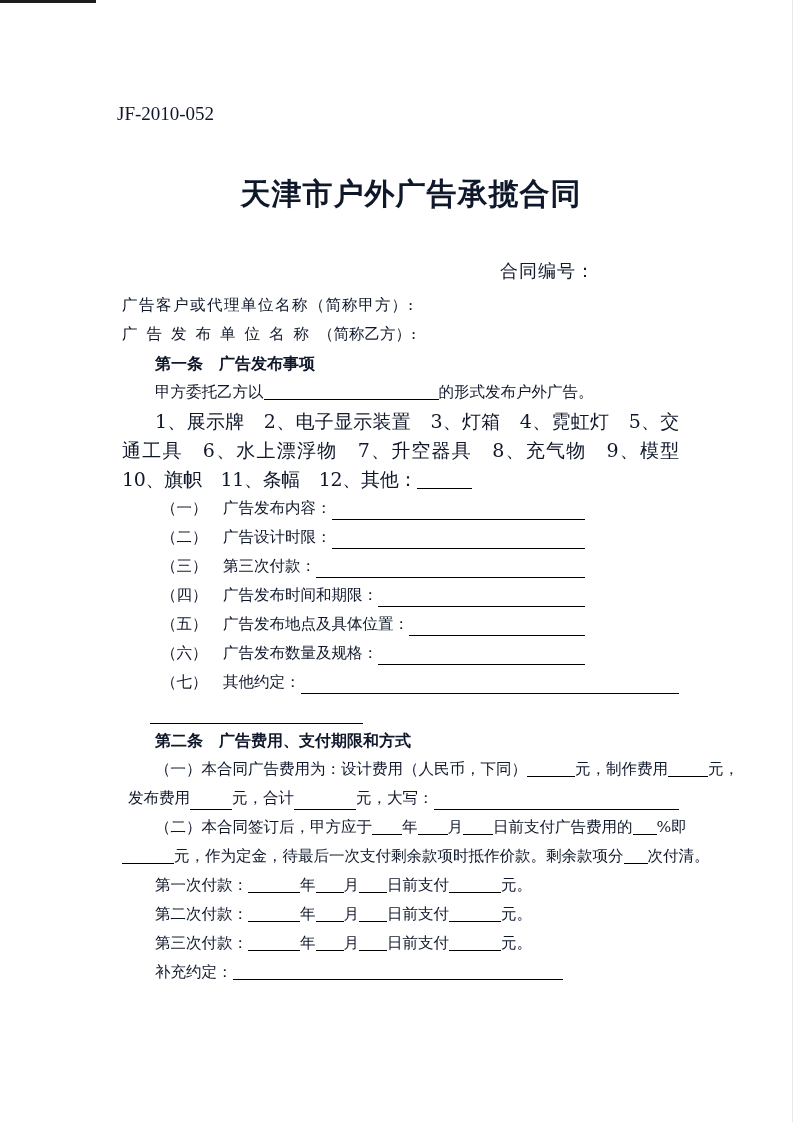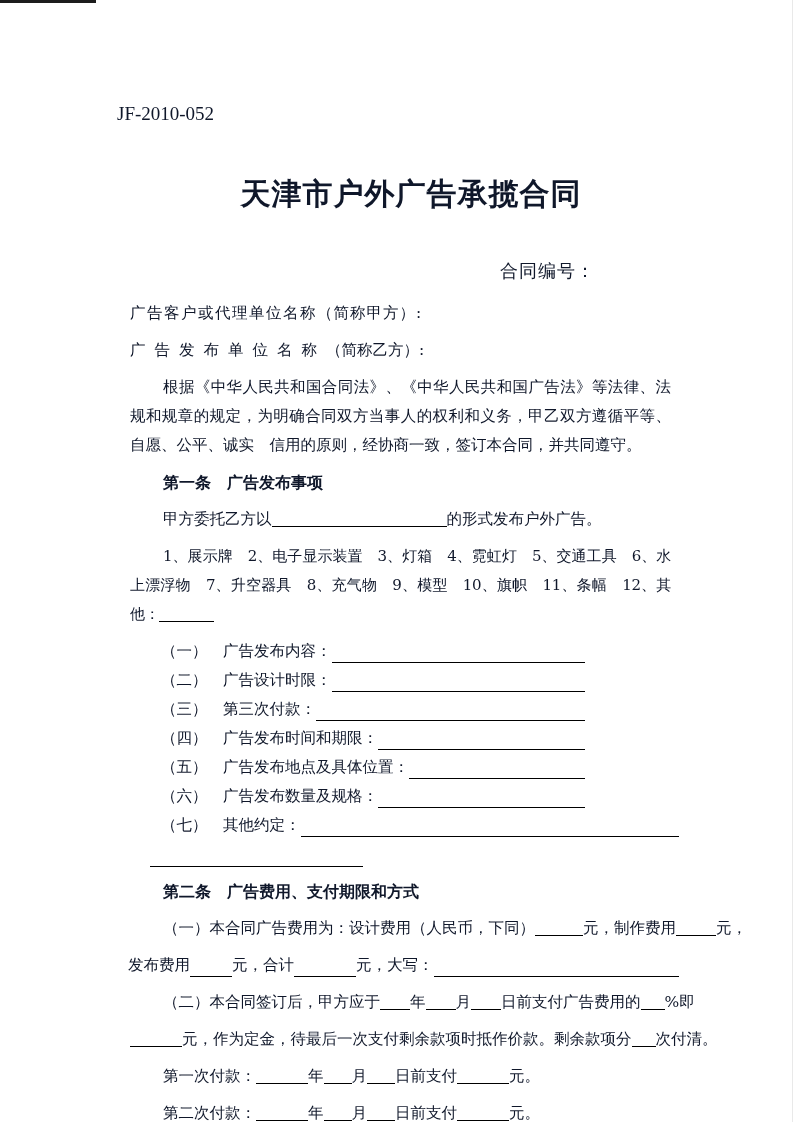--- a/index.html
+++ b/index.html
@@ -29,28 +29,28 @@
   }
   .contract-no{
     position:absolute;left:122px;top:258px;width:557px;
     text-align:right;padding-right:84px;box-sizing:border-box;
     font-size:18px;line-height:26px;letter-spacing:1px;
   }
   .content{
     position:absolute;left:122px;top:291px;width:557px;
     font-size:15.5px;line-height:29px;
   }
-  .content p{margin:8px;}
+  .content p{margin:0;}
   .ls1{letter-spacing:1px;}
   .spread{letter-spacing:9px;}
   .just{text-align:justify;}
   .ind{text-indent:33px;}
   .pind{padding-left:33px;}
   .nowrap{white-space:nowrap;}
-  .forms{font-size:15px;letter-spacing:-0.3px;}
+  .forms{font-size:19px;letter-spacing:-0.3px;}
   .h{
     font-family:"DejaVu Sans",sans-serif;
     font-weight:bold;font-size:16px;
   }
   
   .bl{
     display:inline-block;
     border-bottom:1.5px solid #000;
     height:17px;vertical-align:-3px;
   }
@@ -77,21 +77,20 @@
   <div class="title">天津市户外广告承揽合同</div>
 
   <div class="contract-no">合同编号：</div>
 
   <div class="content">
 
     <p class="ls1"><span class="spread" style="letter-spacing:1.5px;">广告客户或代理单位名称</span><span>（简称甲方）:</span></p>
 
     <p><span class="spread">广告发布单位名称</span><span>（简称乙方）:</span></p>
 
-    <p class="just ind">根据《中华人民共和国合同法》、《中华人民共和国广告法》等法律、法规和规章的规定，为明确合同双方当事人的权利和义务，甲乙双方遵循平等、自愿、公平、诚实　信用的原则，经协商一致，签订本合同，并共同遵守。</p>
 
     <p class="h pind">第一条　广告发布事项</p>
 
     <p class="pind nowrap"><span>甲方委托乙方以</span><span class="bl b175"></span><span>的形式发布户外广告。</span></p>
 
     <p class="just ind forms"><span>1、展示牌　2、电子显示装置　3、灯箱　4、霓虹灯　5、交通工具　6、水上漂浮物　7、升空器具　8、充气物　9、模型　10、旗帜　11、条幅　12、其他：</span><span class="bl b55"></span></p>
 
     <div class="row pind">
         <span class="lbl">（一）　广告发布内容：</span>
         <span class="fill short"></span>

